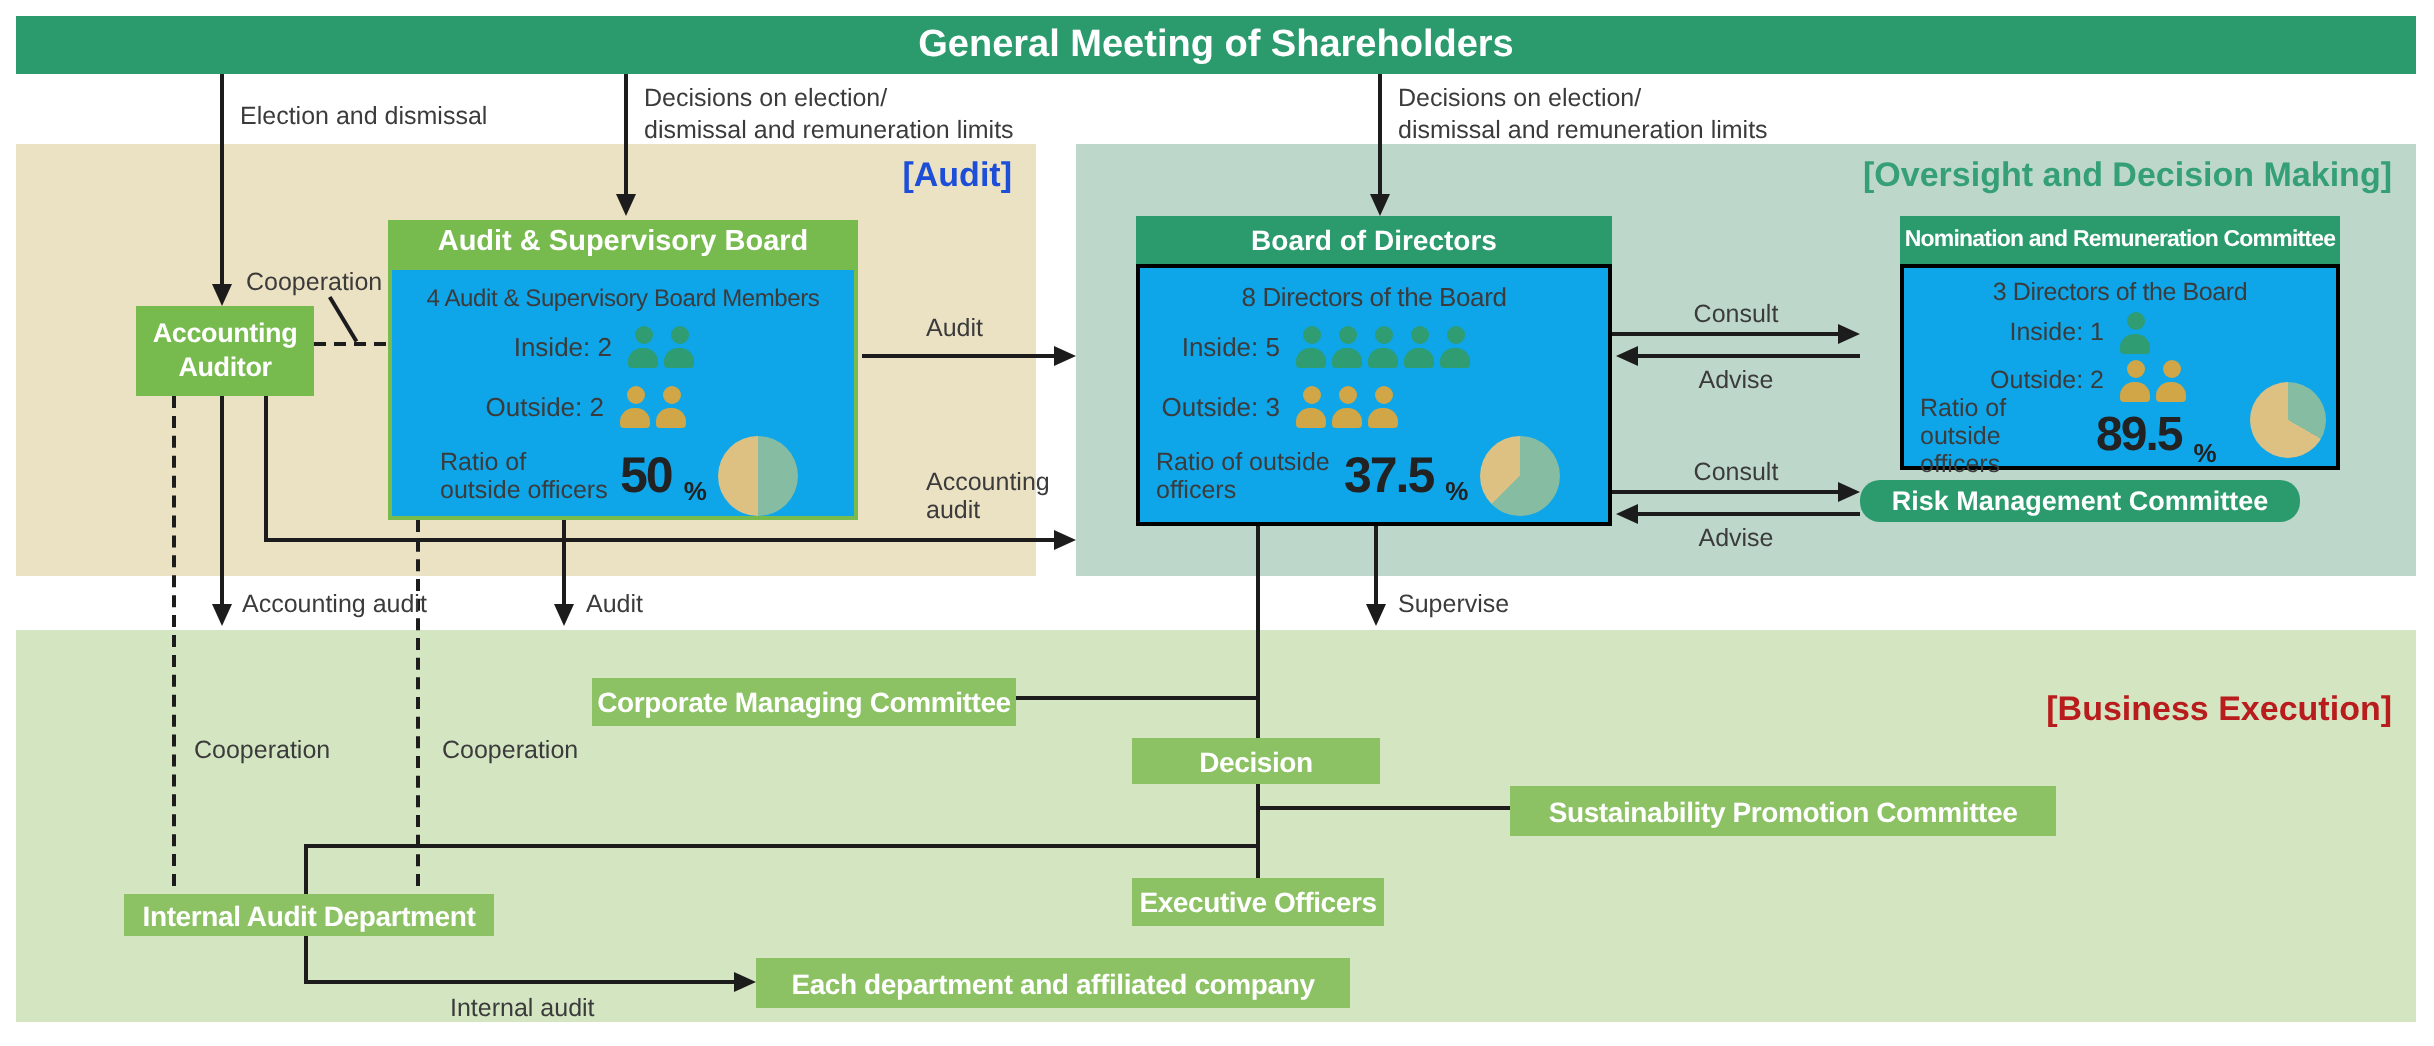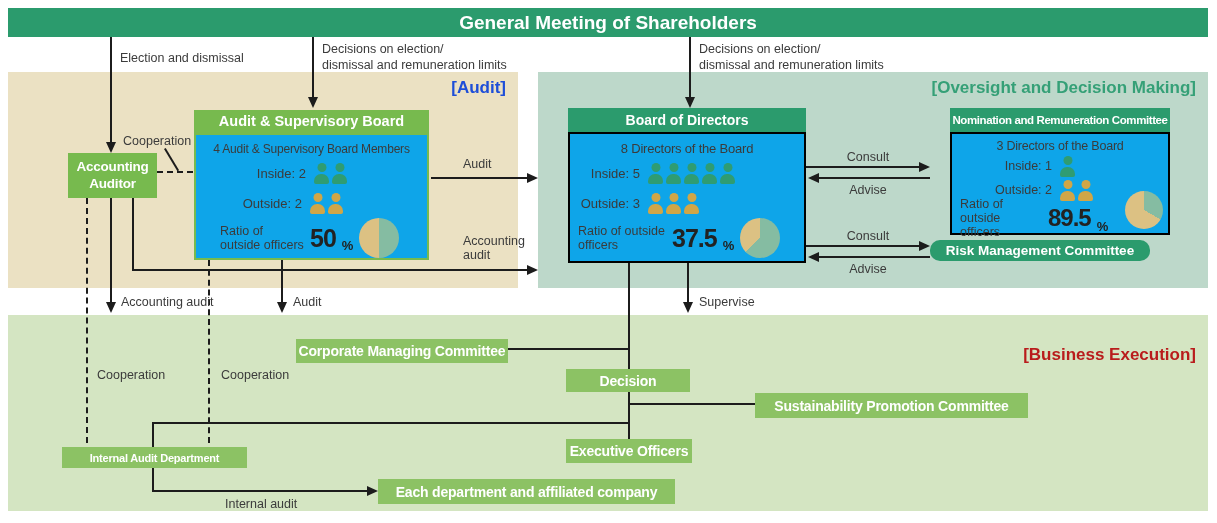--- a/index.html
+++ b/index.html
@@ -222,15 +222,15 @@
 
   <div class="vline" style="left:152px;top:468px;height:24px;"></div>
   <div class="hline arr-r" style="left:152px;top:490px;width:216px;"></div>
   <div class="flow-label" style="left:225px;top:497px;">Internal audit</div>
 
   <div class="gbox" style="left:296px;top:339px;width:212px;height:24px;">Corporate Managing Committee</div>
   <div class="gbox" style="left:566px;top:369px;width:124px;height:23px;">Decision</div>
   <div class="gbox" style="left:755px;top:393px;width:273px;height:25px;">Sustainability Promotion Committee</div>
   <div class="gbox" style="left:566px;top:439px;width:126px;height:24px;">Executive Officers</div>
   <div class="gbox" style="left:378px;top:479px;width:297px;height:25px;">Each department and affiliated company</div>
-  <div class="gbox" style="left:62px;top:447px;width:185px;height:21px;font-size:11px;">Internal Audit Department</div>
+  <div class="gbox" style="left:62px;top:447px;width:185px;height:21px;font-size:14px;">Internal Audit Department</div>
 
 </div>
 
 </body></html>

